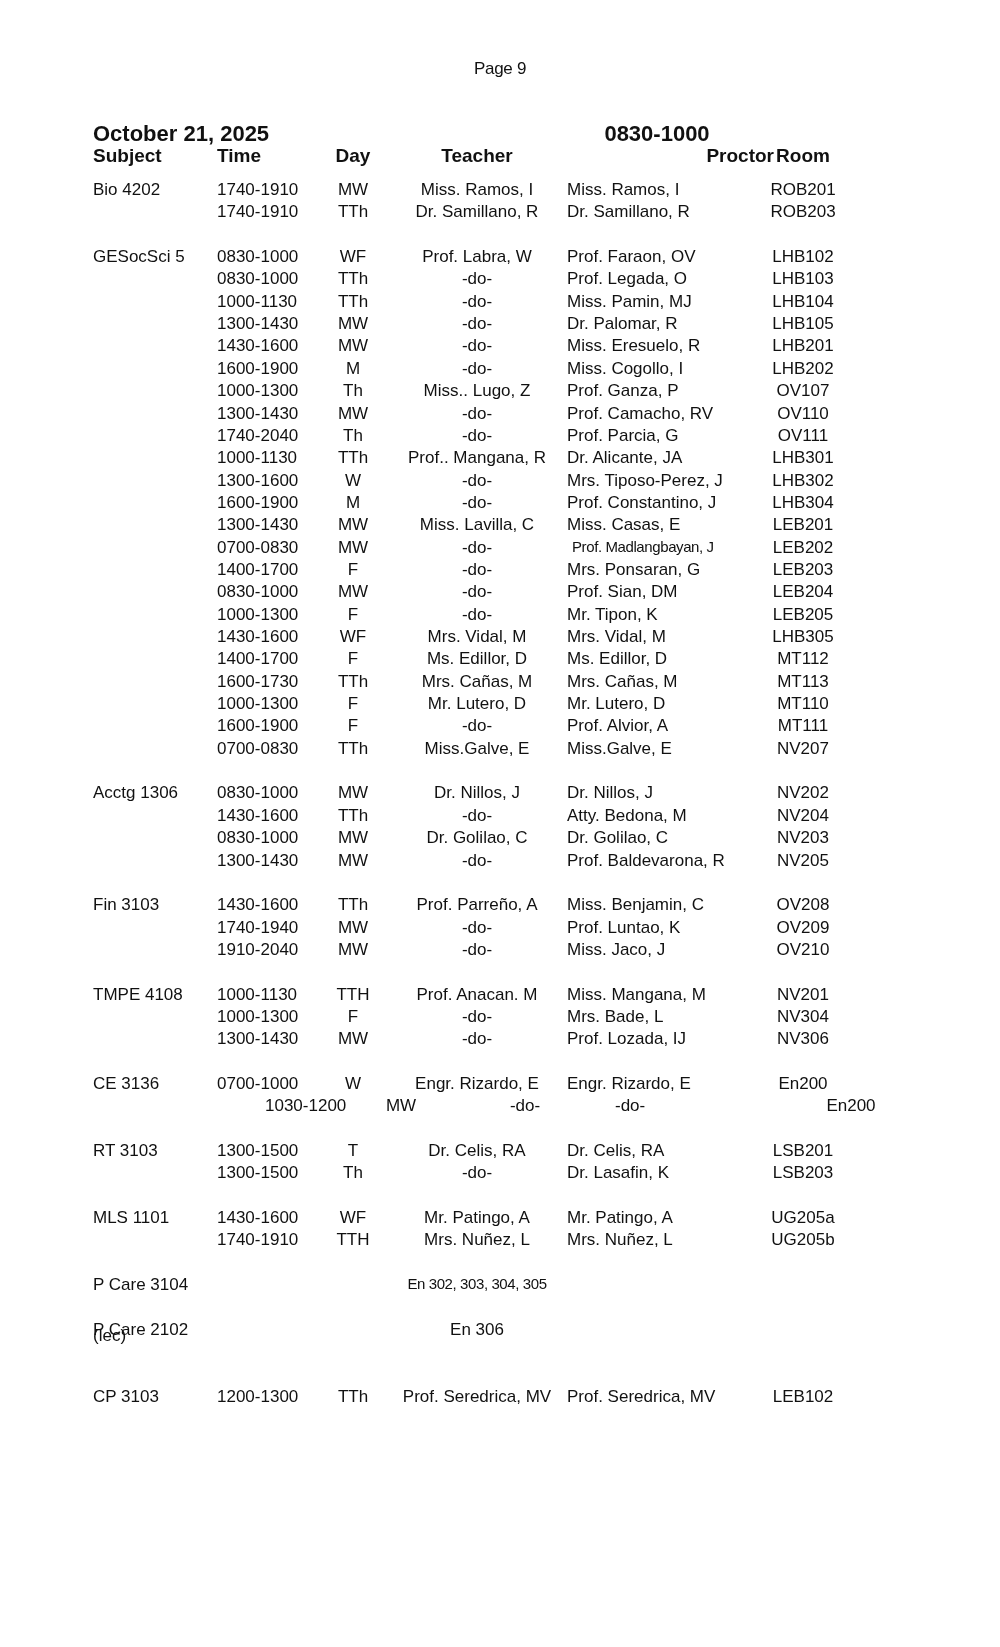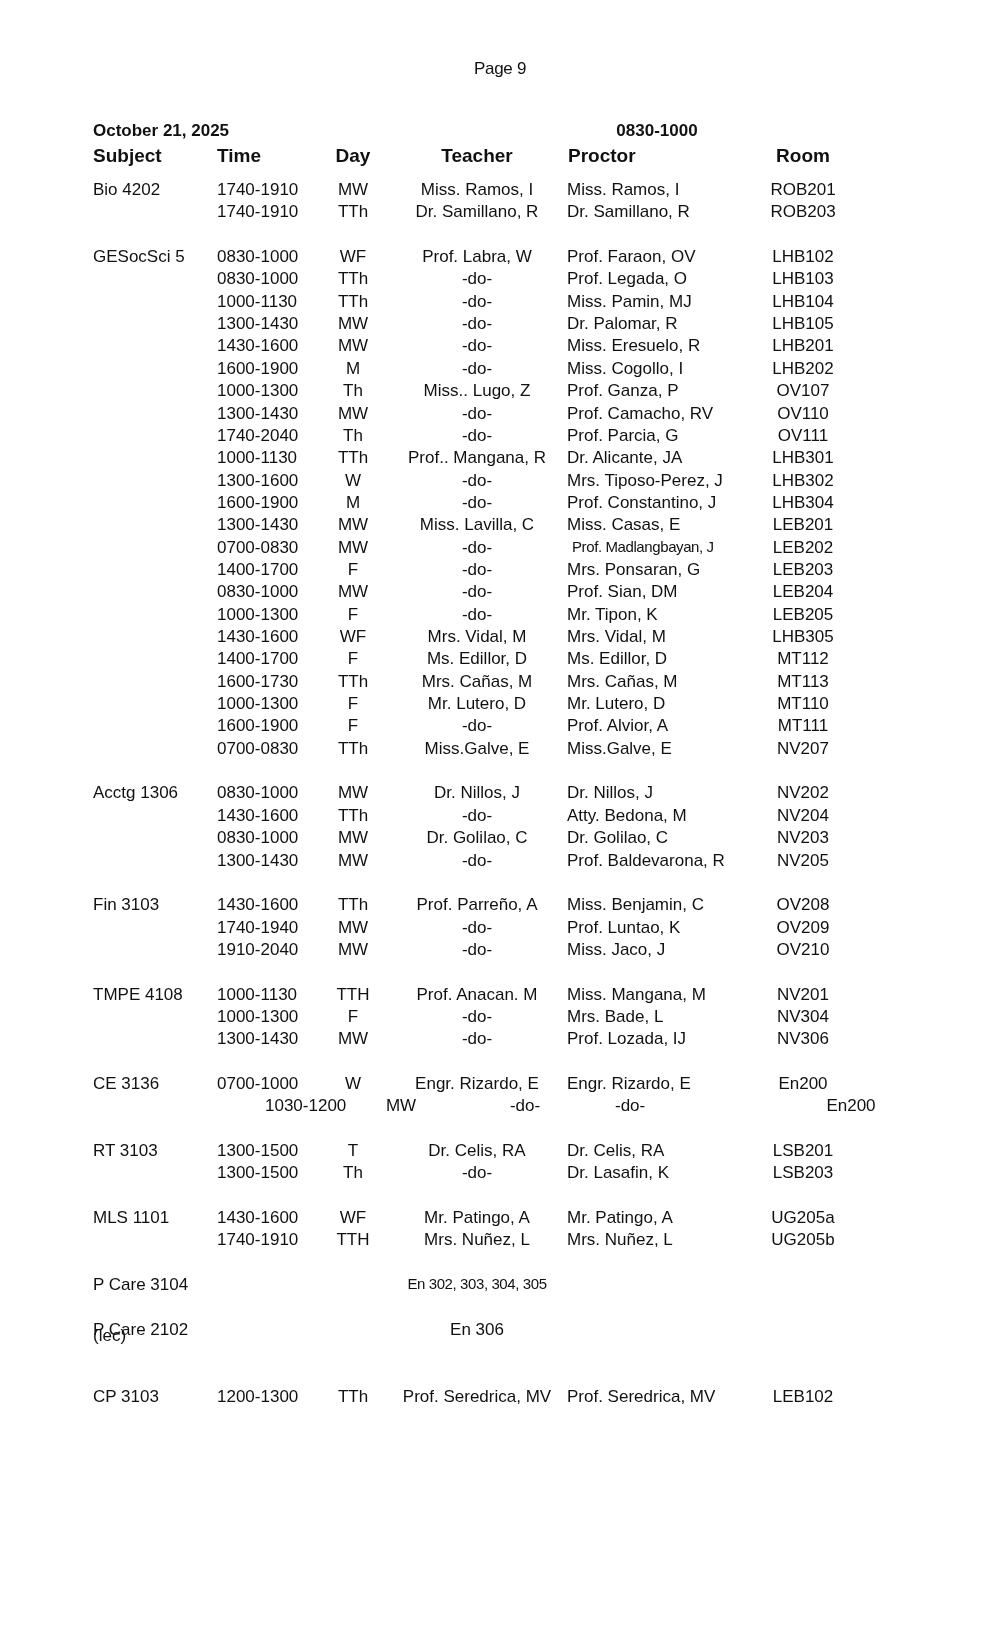--- a/index.html
+++ b/index.html
@@ -1,20 +1,20 @@
 <!DOCTYPE html>
 <html><head>
 <meta charset="utf-8">
 <style>
   html, body { margin: 0; padding: 0; background: #ffffff; }
   body { width: 1000px; height: 1647px; position: relative; overflow: hidden;
          font-family: "Liberation Sans", sans-serif; color: #111; }
   .page-num { position: absolute; top: 59px; left: 0; width: 1000px; text-align: center;
               font-size: 17px; letter-spacing: -0.3px; }
-  .hdr { position: absolute; font-weight: bold; font-size: 17px; }
+  .hdr { position: absolute; font-weight: bold; font-size: 22px; }
   .date { left: 93px; top: 121px; }
   .slot { left: 566px; width: 182px; text-align: center; top: 121px; }
   .colhead { position: absolute; top: 145px; font-weight: bold; font-size: 19px; }
   #rows { position: absolute; left: 0; top: 0; width: 1000px; }
   .row { position: absolute; left: 0; width: 1000px; height: 22px; font-size: 17px; white-space: nowrap; }
   .c { position: absolute; top: 0; }
   .c-subj { left: 93px; }
   .c-time { left: 217px; }
   .c-day { left: 328px; width: 50px; text-align: center; }
   .c-teach { left: 386px; width: 182px; text-align: center; }
@@ -29,21 +29,21 @@
   <div class="page-num">Page 9</div>
 
   <div class="hdr date">October 21, 2025</div>
   <div class="hdr slot">0830-1000</div>
 
   <div>
     <div class="colhead" style="left:93px">Subject</div>
     <div class="colhead" style="left:217px">Time</div>
     <div class="colhead" style="left:328px;width:50px;text-align:center">Day</div>
     <div class="colhead" style="left:386px;width:182px;text-align:center">Teacher</div>
-    <div class="colhead" style="left:568px;width:182px;text-align:left">Proctor</div>
+    <div class="colhead" style="left:592px;width:182px;text-align:right">Proctor</div>
     <div class="colhead" style="left:748px;width:110px;text-align:center">Room</div>
   </div>
 
   <div id="rows">
       <div class="row" style="top: 180px;">
         <span class="c c-subj">Bio 4202</span>
         <span class="c c-time">1740-1910</span>
         <span class="c c-day">MW</span>
         <span class="c c-teach">Miss. Ramos, I</span>
         <span class="c c-proc">Miss. Ramos, I</span>

